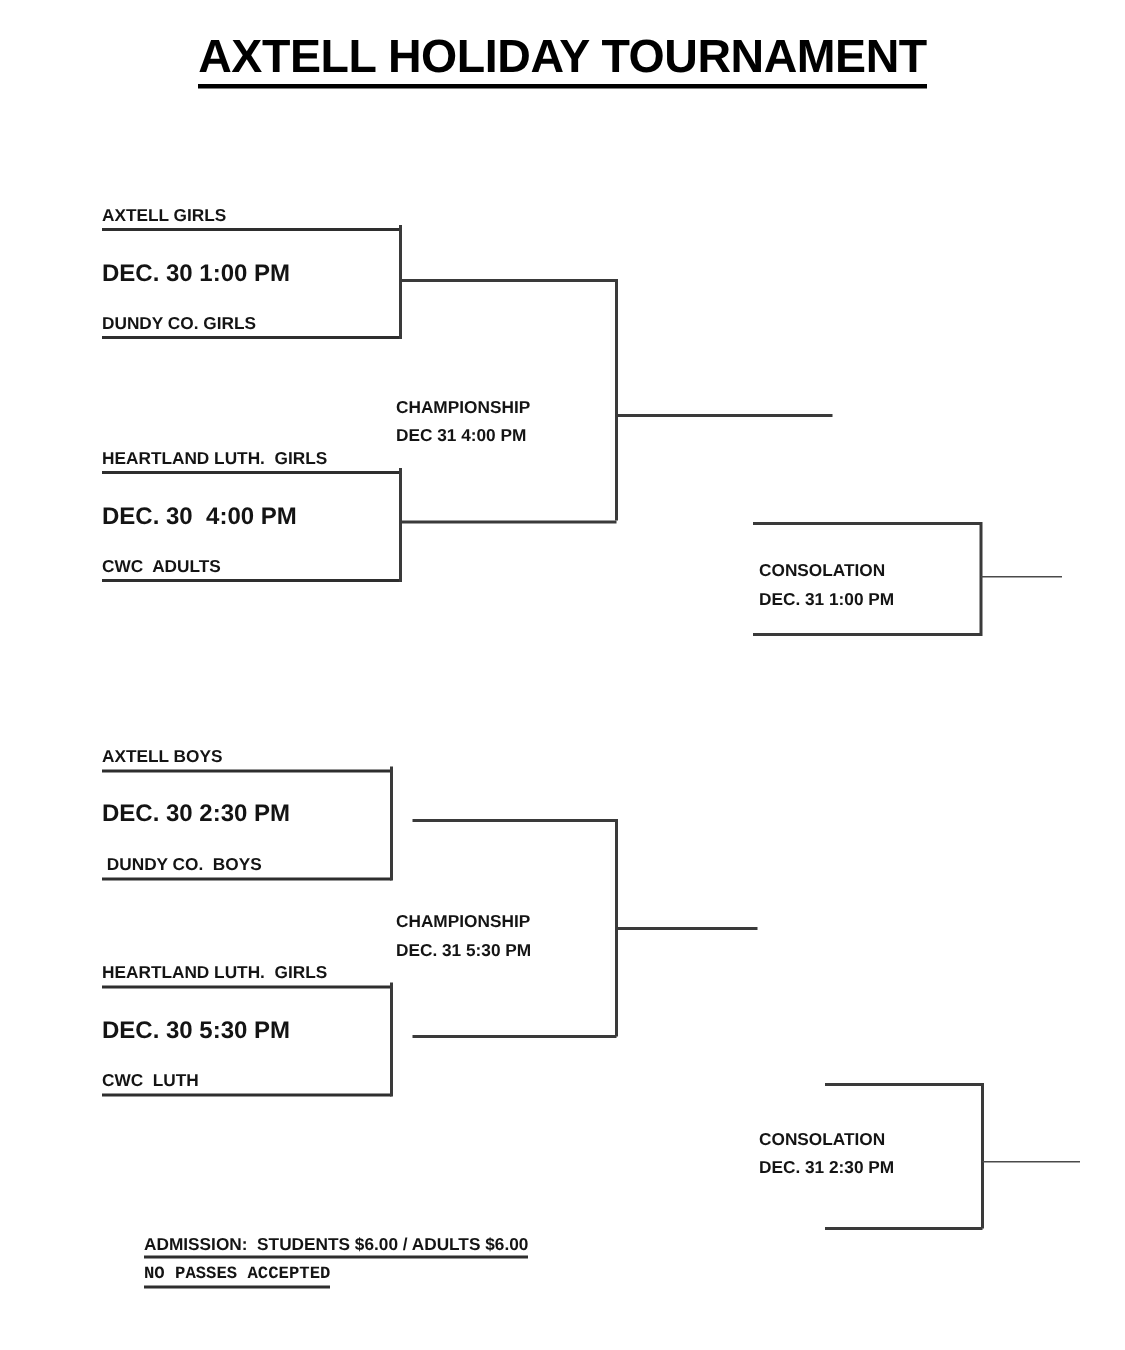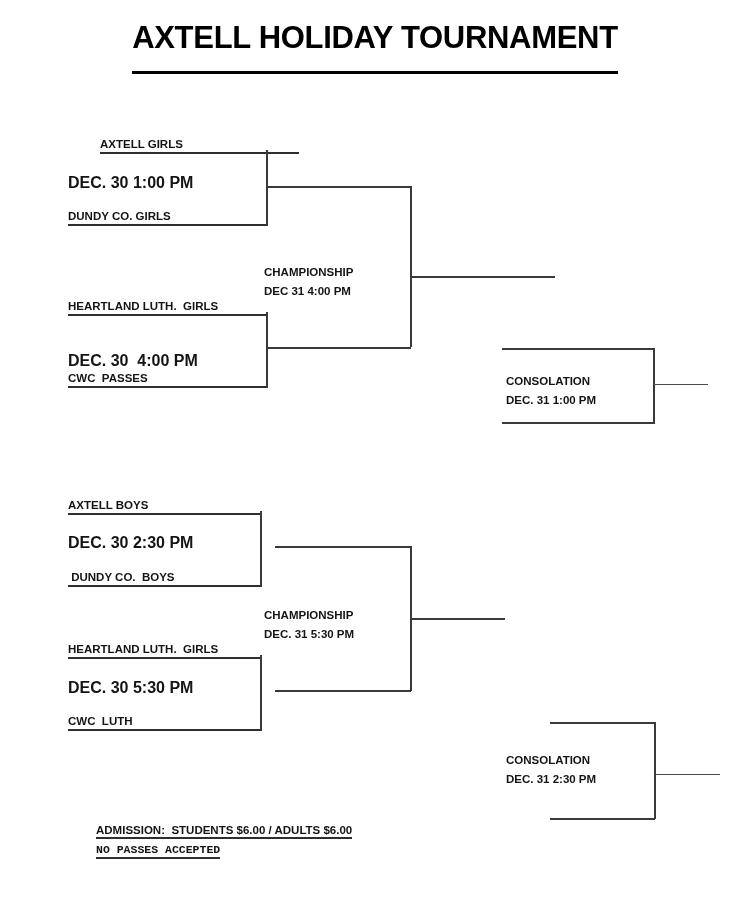--- a/index.html
+++ b/index.html
@@ -27,21 +27,21 @@
     top: 20px;
     width: 750px;
     text-align: center;
     font-size: 31px;
     font-weight: bold;
     letter-spacing: -0.3px;
     color: #000000;
   }
   .title span.t-inner {
     border-bottom: 3px solid #000000;
-    padding-bottom: 16px;
+    padding-bottom: 1px;
   }
 
   
   .txt {
     position: absolute;
     font-size: 16px;
     font-weight: bold;
     color: #141414;
     white-space: pre;
     line-height: 13px;
@@ -102,34 +102,34 @@
 </style>
 </head>
 <body>
 
 <div id="page">
 
   <div class="title"><span class="t-inner">AXTELL HOLIDAY TOURNAMENT</span></div>
 
   <div>
 
-    <div class="team" style="left:68px; top:138px; width:199px;margin-left:32px;">AXTELL GIRLS</div>
+    <div class="team" style="left:68px; top:138px; width:199px;">AXTELL GIRLS</div>
 
     <div class="txt" style="left:68px; top:176px;">DEC. 30 1:00 PM</div>
 
     <div class="team" style="left:68px; top:210px; width:199px;">DUNDY CO. GIRLS</div>
 
     <div class="vline" style="left:266px; top:150px; height:76px;"></div>
     <div class="hline" style="left:267px; top:186px; width:144px;"></div>
 
     <div class="team" style="left:68px; top:300px; width:199px;">HEARTLAND LUTH.  GIRLS</div>
 
-    <div class="txt" style="left:68px; top:338px;margin-top:16px;">DEC. 30  4:00 PM</div>
+    <div class="txt" style="left:68px; top:338px;">DEC. 30  4:00 PM</div>
 
-    <div class="team" style="left:68px; top:372px; width:199px;">CWC  PASSES</div>
+    <div class="team" style="left:68px; top:372px; width:199px;">CWC  ADULTS</div>
 
     <div class="vline" style="left:266px; top:312px; height:76px;"></div>
     <div class="hline" style="left:267px; top:347px; width:144px;"></div>
 
     <div class="label2" style="left:264px; top:263px;"><span>CHAMPIONSHIP</span><br><span>DEC 31 4:00 PM</span></div>
 
     <div class="vline" style="left:410px; top:186px; height:161px;"></div>
     <div class="hline" style="left:411px; top:276px; width:144px;"></div>
 
     <div class="hline" style="left:502px; top:348px; width:152px;"></div>

